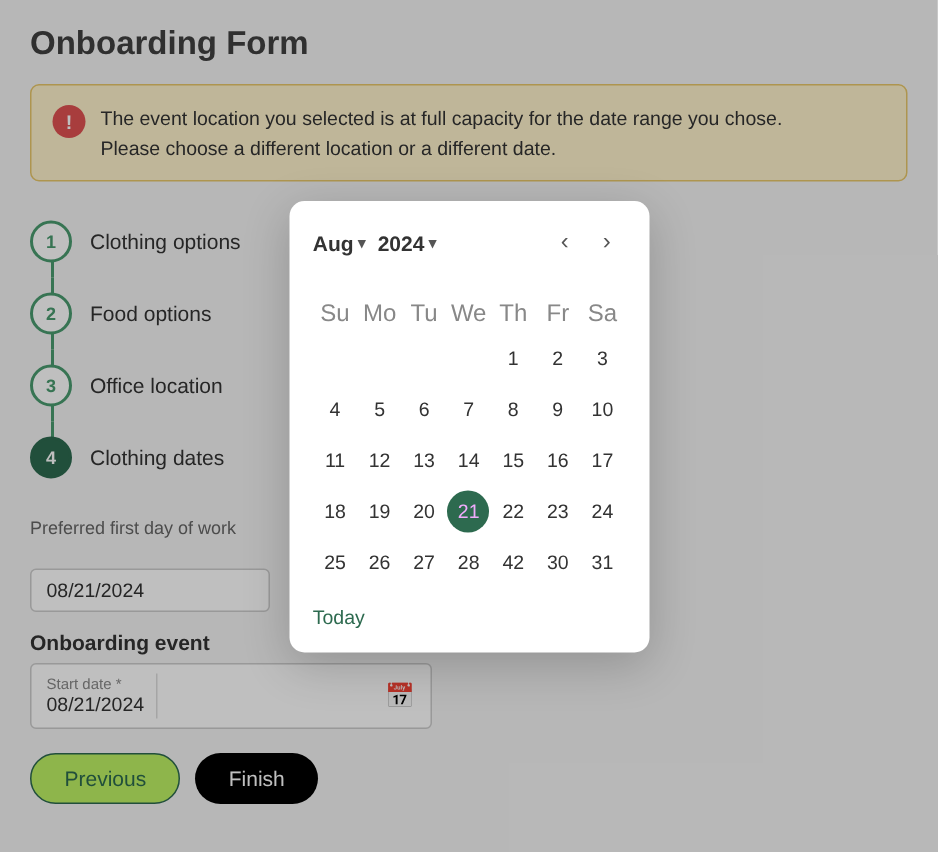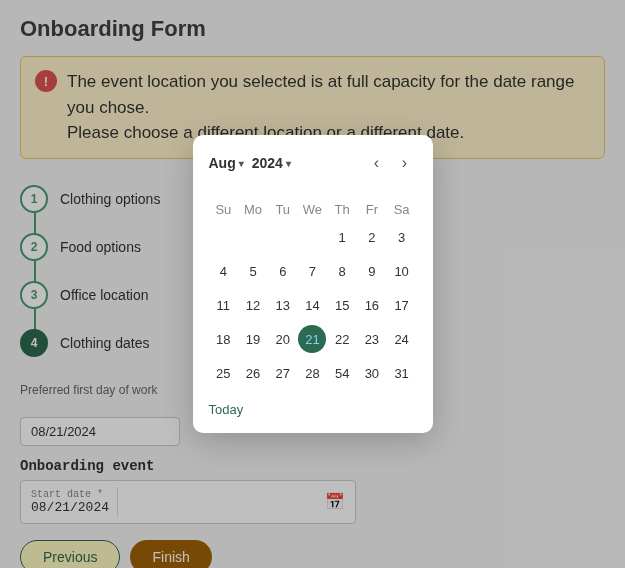--- a/index.html
+++ b/index.html
@@ -54,21 +54,21 @@
       margin-top: 1px;
     }
 
     .alert-icon span {
       color: white;
       font-weight: 700;
       font-size: 13px;
     }
 
     .alert-text {
-      font-size: 17px;
+      font-size: 13px;
       color: #333;
       line-height: 1.5;
     }
 
     .steps-container {
       display: flex;
       flex-direction: column;
       gap: 0;
       margin-bottom: 16px;
     }
@@ -142,39 +142,38 @@
       border-radius: 4px;
       padding: 6px 10px;
       font-size: 13px;
       color: #333;
       display: inline-block;
       width: 160px;
     }
 
     .onboarding-event-section {
       margin-top: 12px;
-      font-family: Liberation Mono, monospace;
     }
 
     .onboarding-event-label {
       font-size: 14px;
       font-weight: 600;
       color: #333;
       margin-bottom: 6px;
     }
 
     .event-dates-row {
       display: flex;
       align-items: center;
       gap: 8px;
       background: white;
       border: 1px solid #ccc;
       border-radius: 4px;
       padding: 6px 10px;
-      width: 336px;
+      width: 268px;
     }
 
     .event-date-item {
       display: flex;
       flex-direction: column;
     }
 
     .event-date-sublabel {
       font-size: 10px;
       color: #888;
@@ -197,31 +196,31 @@
       font-size: 16px;
     }
 
     .bottom-buttons {
       display: flex;
       gap: 10px;
       margin-top: 16px;
     }
 
     .btn-previous {
-      background: #fef9c3;
+      background: #bef264;
       border: 1.5px solid #2d6a4f;
       border-radius: 20px;
       padding: 8px 22px;
       font-size: 14px;
       color: #2d6a4f;
       cursor: pointer;
     }
 
     .btn-finish {
-      background: #a16207;
+      background: #000000;
       border: none;
       border-radius: 20px;
       padding: 8px 22px;
       font-size: 14px;
       color: white;
       cursor: pointer;
     }
 
     
     .overlay {
@@ -280,21 +279,21 @@
       align-items: center;
       justify-content: center;
     }
 
     .calendar-grid {
       width: 100%;
       border-collapse: collapse;
     }
 
     .calendar-grid th {
-      font-size: 13px;
+      font-size: 16px;
       color: #888;
       text-align: center;
       padding: 3px 0;
       font-weight: 500;
     }
 
     .calendar-grid td {
       text-align: center;
       padding: 3px 0;
     }
@@ -306,21 +305,21 @@
       display: inline-flex;
       align-items: center;
       justify-content: center;
       font-size: 13px;
       color: #333;
       cursor: pointer;
     }
 
     .cal-day.selected {
       background: #2d6a4f;
-      color: #7dd3fc;
+      color: #f0abfc;
     }
 
     .calendar-footer {
       display: flex;
       align-items: center;
       margin-top: 12px;
       justify-content: space-between;
     }
 
     .btn-today {
@@ -488,21 +487,21 @@
               <td><span class="cal-day selected">21</span></td>
               <td><span class="cal-day">22</span></td>
               <td><span class="cal-day">23</span></td>
               <td><span class="cal-day">24</span></td>
             </tr>
             <tr>
               <td><span class="cal-day">25</span></td>
               <td><span class="cal-day">26</span></td>
               <td><span class="cal-day">27</span></td>
               <td><span class="cal-day">28</span></td>
-              <td><span class="cal-day">54</span></td>
+              <td><span class="cal-day">42</span></td>
               <td><span class="cal-day">30</span></td>
               <td><span class="cal-day">31</span></td>
             </tr>
           </tbody>
       </table>
 
       <div class="calendar-footer">
         <button class="btn-today">Today</button>
       </div>
 

